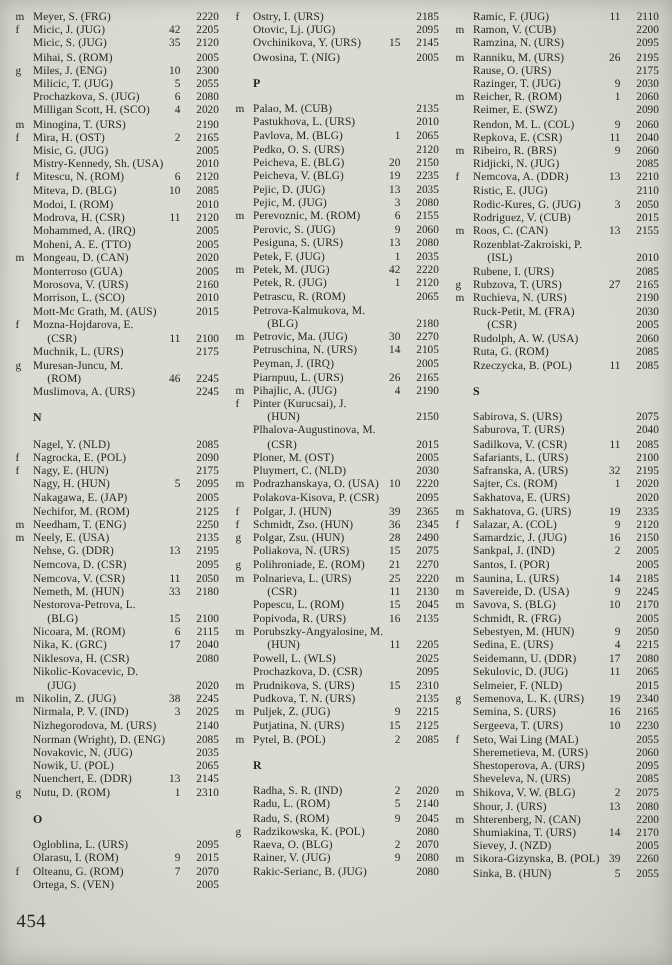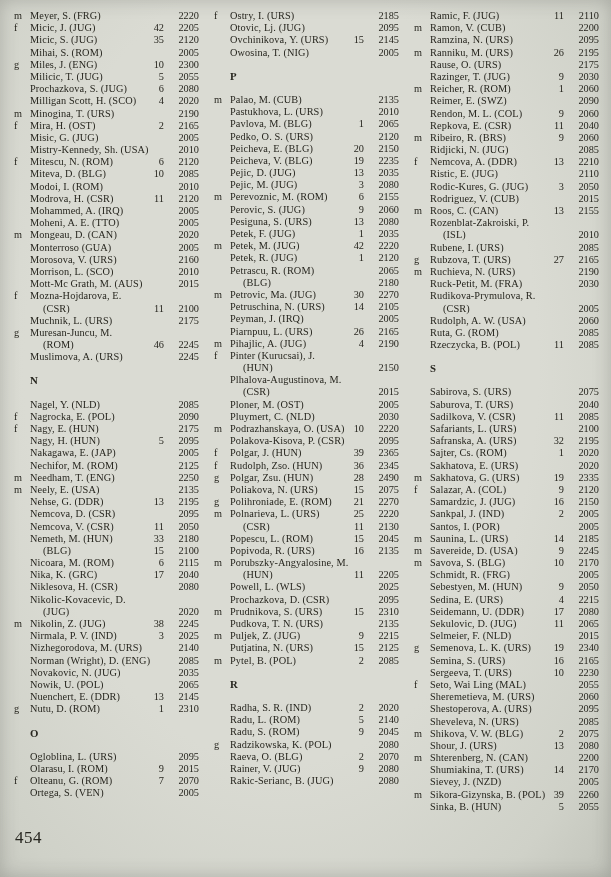--- a/index.html
+++ b/index.html
@@ -295,20 +295,26 @@
           <span class="name">Nemcova, V. (CSR)</span>
           <span class="games">11</span>
           <span class="rating">2050</span>
         </div>
         <div class="row">
           <span class="pfx"></span>
           <span class="name">Nemeth, M. (HUN)</span>
           <span class="games">33</span>
           <span class="rating">2180</span>
         </div>
+        <div class="row">
+          <span class="pfx"></span>
+          <span class="name">Nestorova-Petrova, L.</span>
+          <span class="games"></span>
+          <span class="rating"></span>
+        </div>
         <div class="row indent">
           <span class="pfx"></span>
           <span class="name">(BLG)</span>
           <span class="games">15</span>
           <span class="rating">2100</span>
         </div>
         <div class="row">
           <span class="pfx"></span>
           <span class="name">Nicoara, M. (ROM)</span>
           <span class="games">6</span>
@@ -521,20 +527,26 @@
           <span class="name">Petek, R. (JUG)</span>
           <span class="games">1</span>
           <span class="rating">2120</span>
         </div>
         <div class="row">
           <span class="pfx"></span>
           <span class="name">Petrascu, R. (ROM)</span>
           <span class="games"></span>
           <span class="rating">2065</span>
         </div>
+        <div class="row">
+          <span class="pfx"></span>
+          <span class="name">Petrova-Kalmukova, M.</span>
+          <span class="games"></span>
+          <span class="rating"></span>
+        </div>
         <div class="row indent">
           <span class="pfx"></span>
           <span class="name">(BLG)</span>
           <span class="games"></span>
           <span class="rating">2180</span>
         </div>
         <div class="row">
           <span class="pfx">m</span>
           <span class="name">Petrovic, Ma. (JUG)</span>
           <span class="games">30</span>
@@ -613,21 +625,21 @@
           <span class="rating">2095</span>
         </div>
         <div class="row">
           <span class="pfx">f</span>
           <span class="name">Polgar, J. (HUN)</span>
           <span class="games">39</span>
           <span class="rating">2365</span>
         </div>
         <div class="row">
           <span class="pfx">f</span>
-          <span class="name">Rudolph, Zso. (HUN)</span>
+          <span class="name">Schmidt, Zso. (HUN)</span>
           <span class="games">36</span>
           <span class="rating">2345</span>
         </div>
         <div class="row">
           <span class="pfx">g</span>
           <span class="name">Polgar, Zsu. (HUN)</span>
           <span class="games">28</span>
           <span class="rating">2490</span>
         </div>
         <div class="row">
@@ -895,26 +907,20 @@
           <span class="pfx">m</span>
           <span class="name">Ruchieva, N. (URS)</span>
           <span class="games"></span>
           <span class="rating">2190</span>
         </div>
         <div class="row">
           <span class="pfx"></span>
           <span class="name">Ruck-Petit, M. (FRA)</span>
           <span class="games"></span>
           <span class="rating">2030</span>
-        </div>
-        <div class="row">
-          <span class="pfx"></span>
-          <span class="name">Rudikova-Prymulova, R.</span>
-          <span class="games"></span>
-          <span class="rating"></span>
         </div>
         <div class="row indent">
           <span class="pfx"></span>
           <span class="name">(CSR)</span>
           <span class="games"></span>
           <span class="rating">2005</span>
         </div>
         <div class="row">
           <span class="pfx"></span>
           <span class="name">Rudolph, A. W. (USA)</span>

